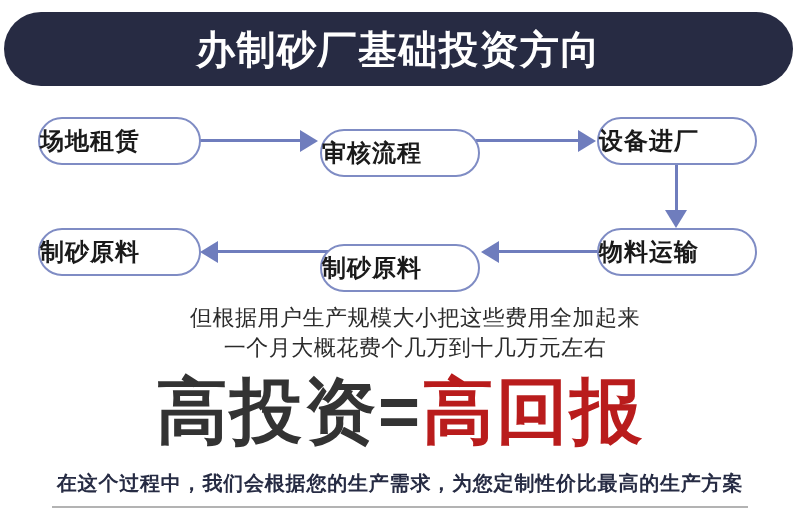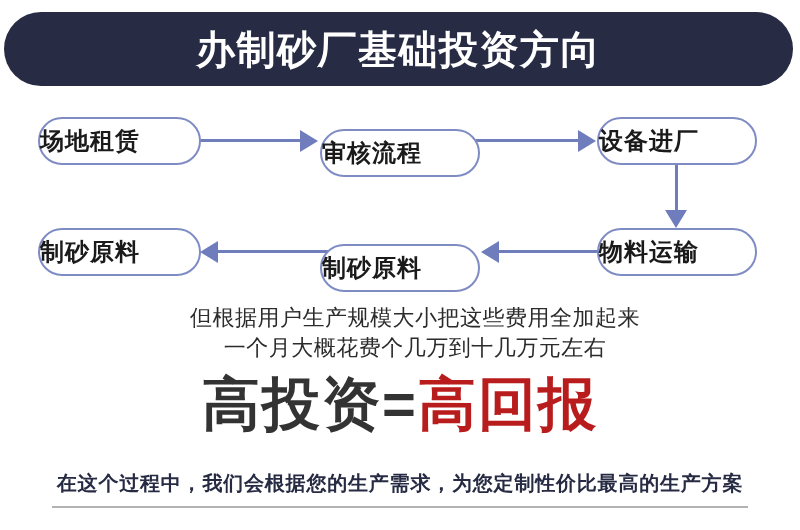--- a/index.html
+++ b/index.html
@@ -134,21 +134,21 @@
   .headline {
     position: absolute;
     left: 0;
     top: 375px;
     width: 800px;
     text-align: center;
     white-space: nowrap;
     line-height: 1;
   }
   .headline span {
-    font-size: 58px;
+    font-size: 72px;
     font-weight: bold;
     letter-spacing: 2px;
     vertical-align: baseline;
   }
   .hl-dark { color: #333333; }
   .hl-eq   { color: #333333; }
   .hl-red  { color: #b91c1c; }
 
   
   .footer {

